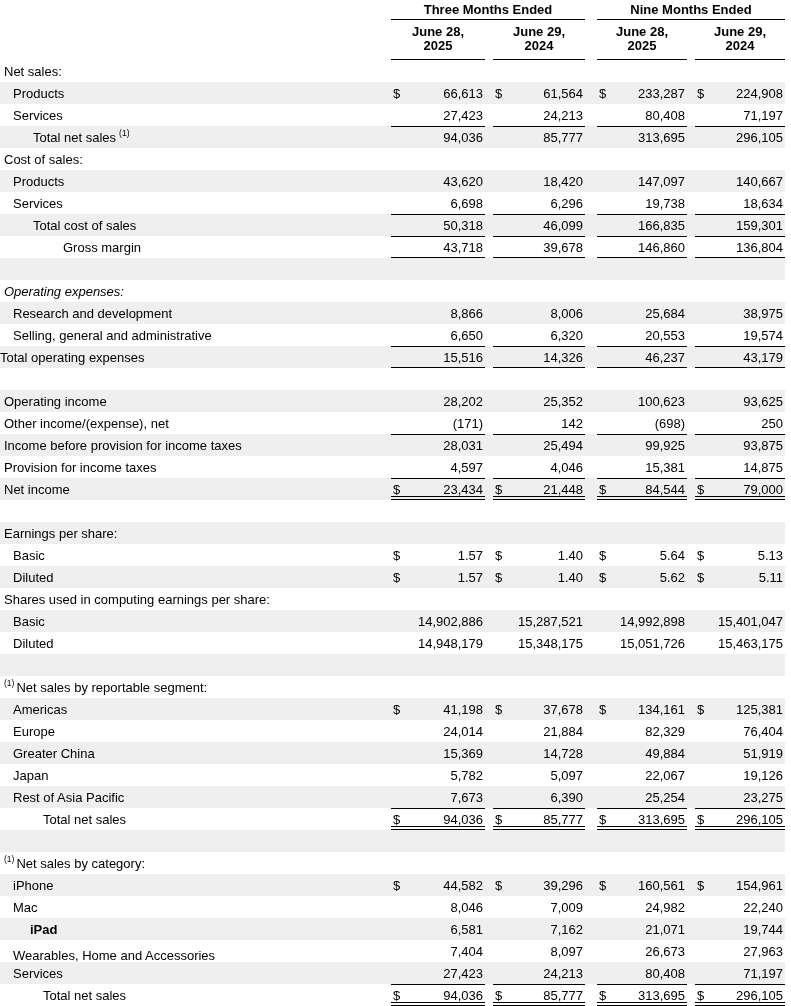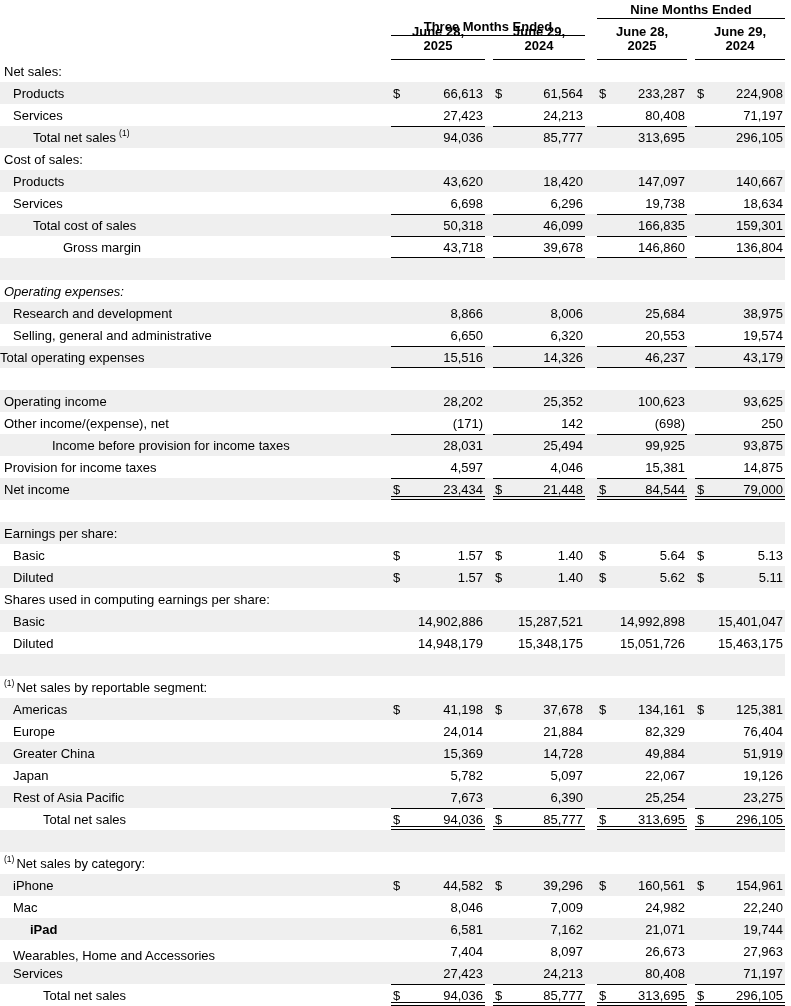--- a/index.html
+++ b/index.html
@@ -58,22 +58,22 @@
     content:"";position:absolute;left:0;right:0;bottom:2px;
     border-top:1px solid var(--ink);
   }
 </style>
 </head>
 <body>
 
 <div class="sheet">
 
   <div class="grid hA">
+    <div class="hgroup hg0">Three Months Ended</div>
     <div class="hgroup hg1">Nine Months Ended</div>
-    <div class="hgroup hg0">Three Months Ended</div>
   </div>
 
   <div class="grid hB">
     <div class="dcell dc0">
       <div>June 28,</div>
       <div>2025</div>
     </div>
     <div class="dcell dc1">
       <div>June 29,</div>
       <div>2024</div>
@@ -326,21 +326,21 @@
         <div class="grp c2">
           <span class="dollar"></span>
           <span class="val">(698)</span>
         </div>
         <div class="grp c3">
           <span class="dollar"></span>
           <span class="val">250</span>
         </div>
       </div>
       <div class="grid row shaded">
-        <div class="label" style="padding-left: 12px; margin-left: 40px;">Income before provision for income taxes</div>
+        <div class="label" style="padding-left: 4px;">Income before provision for income taxes</div>
         <div class="grp c0 bt">
           <span class="dollar"></span>
           <span class="val">28,031</span>
         </div>
         <div class="grp c1 bt">
           <span class="dollar"></span>
           <span class="val">25,494</span>
         </div>
         <div class="grp c2 bt">
           <span class="dollar"></span>

